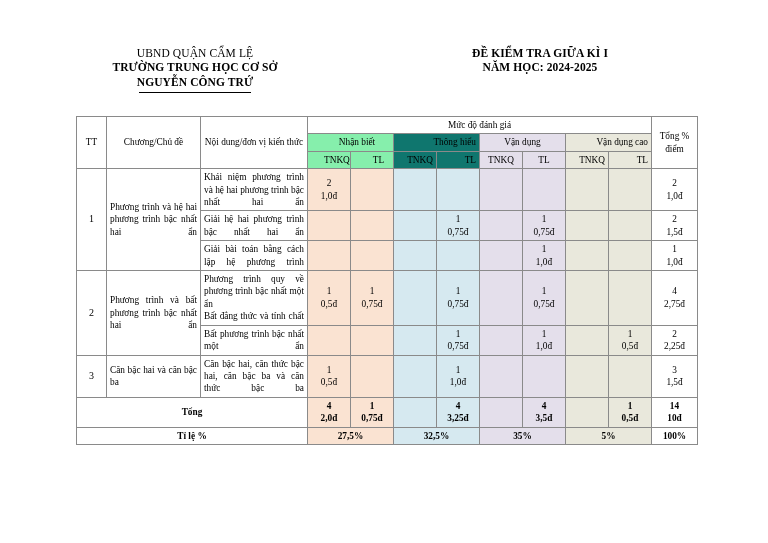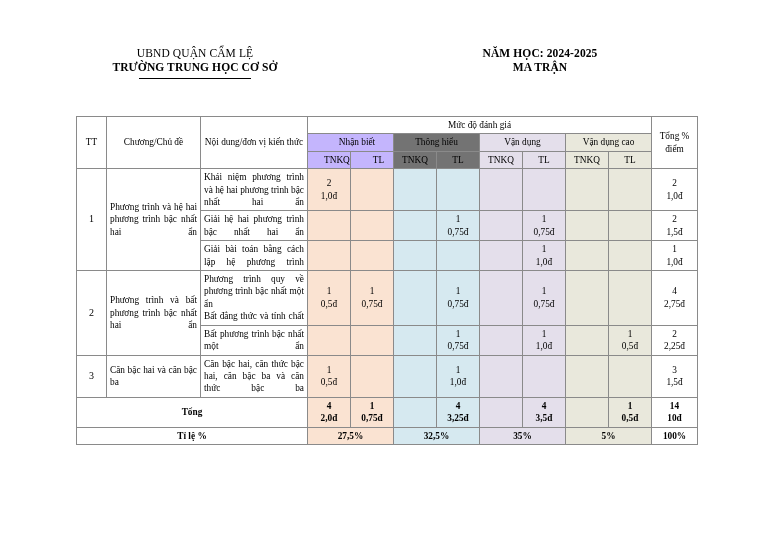--- a/index.html
+++ b/index.html
@@ -40,24 +40,24 @@
     padding:2px 3px;
     vertical-align:middle;
     font-weight:normal;
     line-height:12.4px;
   }
   .hdr{
     text-align:center;font-weight:bold;
     background:#ffffff;
     font-family:Liberation Serif, serif;
   }
-  .hdr.tint-nb{background:#c4b5fd;padding-left:16px;}
-  .hdr.tint-th{background:#737373;}
+  .hdr.tint-nb{background:#86efac;padding-left:16px;}
+  .hdr.tint-th{background:#0f766e;text-align:right;}
   .hdr.tint-vd{background:#e4dfeb;}
-  .hdr.tint-vdc{background:#e9e8dc;}
+  .hdr.tint-vdc{background:#e9e8dc;text-align:right;}
 
   
   .c-nb{background:#fae3d2;}
   .c-th{background:#d6e9f0;}
   .c-vd{background:#e4dfeb;}
   .c-vdc{background:#e9e8dc;}
   .c-tong{background:#ffffff;}
 
   .chapter,.content{
     text-align:justify;text-align-last:justify;
@@ -87,25 +87,26 @@
 </style>
 </head>
 <body>
 
 <div class="page">
 
   <div class="letterhead">
     <div class="lh-left">
       <div class="lh-line">UBND QUẬN CẨM LỆ</div>
       <div class="lh-line bold">TRƯỜNG TRUNG HỌC CƠ SỞ</div>
+      <div class="lh-line bold">NGUYỄN CÔNG TRỨ</div>
       <div class="lh-rule"></div>
     </div>
     <div class="lh-right">
+      <div class="lh-line bold">ĐỀ KIỂM TRA GIỮA KÌ I</div>
       <div class="lh-line bold">NĂM HỌC: 2024-2025</div>
-      <div class="lh-line bold">MA TRẬN</div>
     </div>
   </div>
 
   <table class="matrix">
     <colgroup>
       <col style="width:30px">
         <col style="width:94px">
         <col style="width:107px">
       <col style="width:43px">
         <col style="width:43px">

